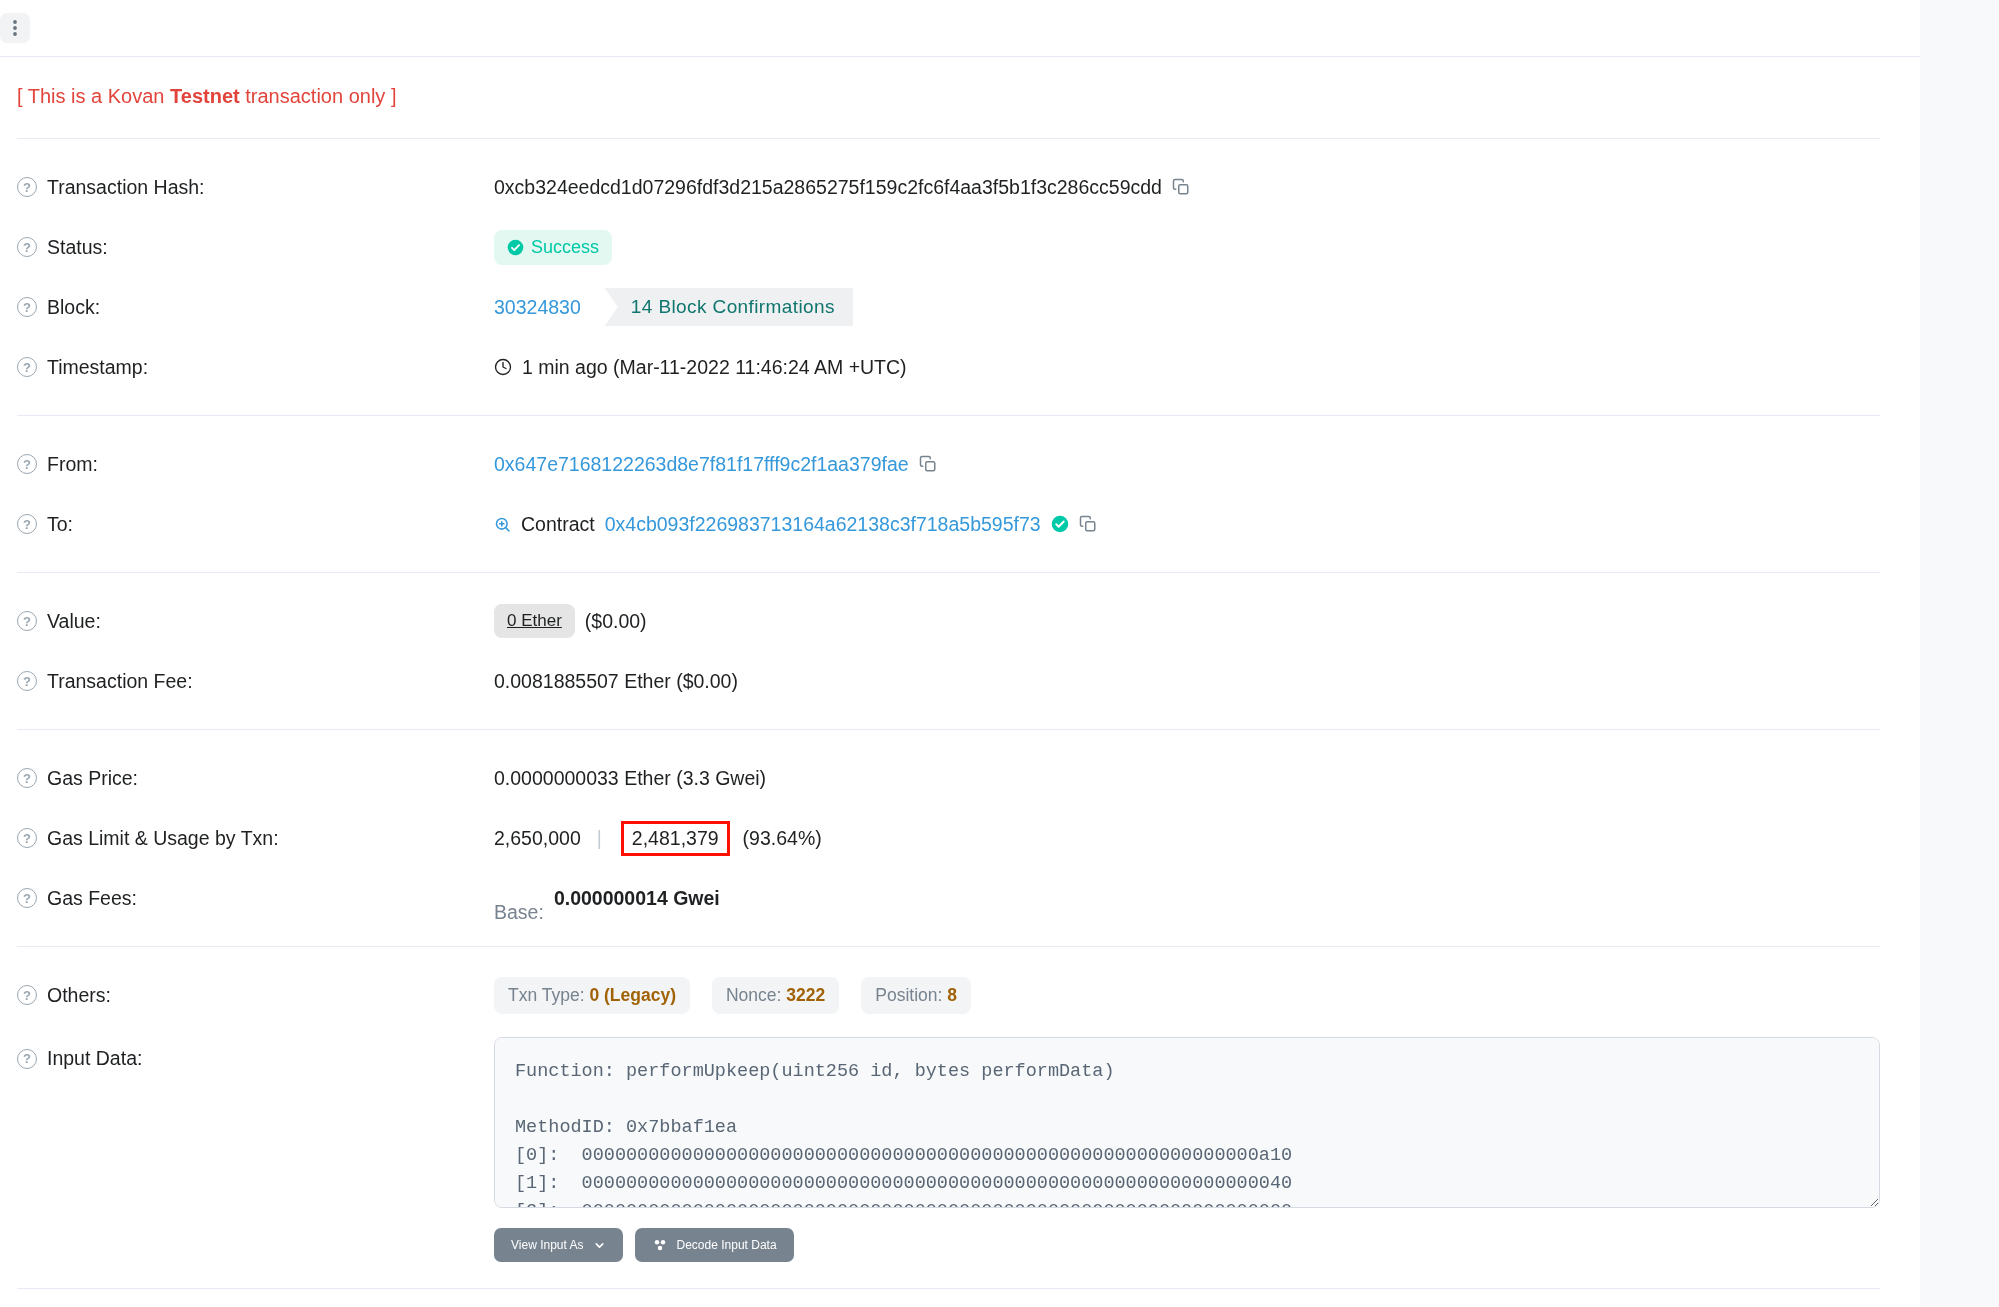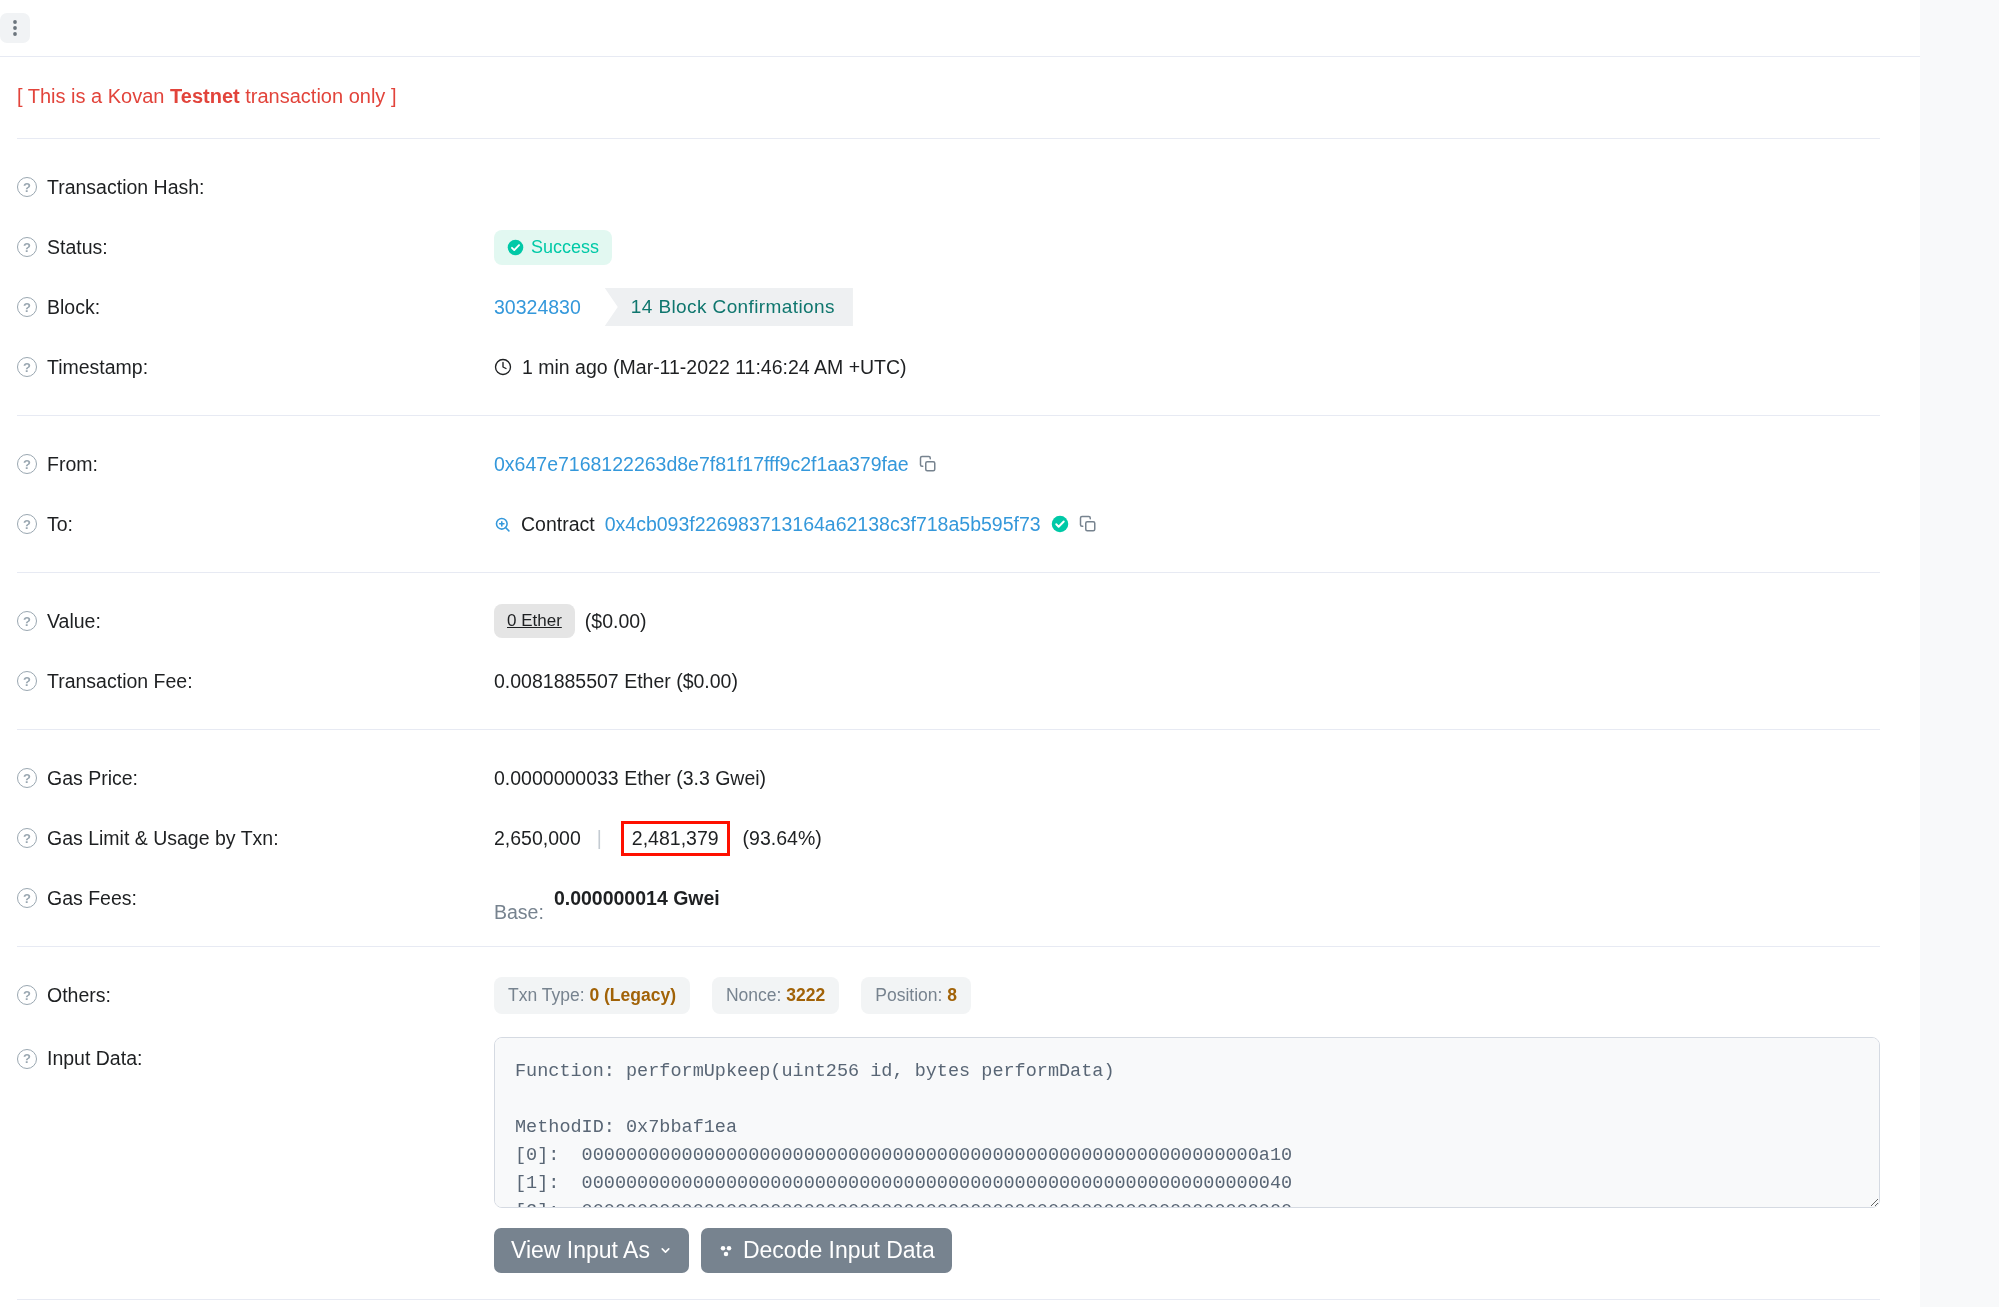--- a/index.html
+++ b/index.html
@@ -54,21 +54,21 @@
   .semibold { font-weight:700; }
   .highlight-red { border:3px solid #fe1000; padding:3px 8px; margin:0 3px; display:inline-block; }
 
   .input-wrap { flex:1; }
   .input-area { width:100%; height:171px; resize:vertical; background:#f8f9fa;
                 border:1px solid #d5dae2; border-radius:8px; padding:20px 20px;
                 font-family:"Liberation Mono","DejaVu Sans Mono",monospace;
                 font-size:18.5px; line-height:28px; color:#596675; white-space:pre; overflow:auto; }
   .btn-row { display:flex; gap:12px; margin-top:16px; }
   .btn { display:inline-flex; align-items:center; gap:9px; background:#77838f; color:#fff;
-         border:none; border-radius:7px; font-size:23px; padding:9px 17px; cursor:pointer;
+         border:none; border-radius:7px; font-size:12px; padding:9px 17px; cursor:pointer;
          font-family:inherit; }
 
   svg { display:block; }
 </style>
 </head>
 <body>
 
 <div class="page">
   <div class="card">
 
@@ -90,20 +90,31 @@
 
       <div class="section">
         <p class="notice"><span>[ This is a Kovan </span><b>Testnet</b><span> transaction only ]</span></p>
       </div>
 
       <div class="section">
         <div class="row">
           <div class="row-label">
             <span class="qmark">?</span>
             <span>Transaction Hash:</span>
+          </div>
+          <div class="row-value">
+            <span>0xcb324eedcd1d07296fdf3d215a2865275f159c2fc6f4aa3f5b1f3c286cc59cdd</span>
+            <button class="icon-btn">
+              <span>
+                <svg width="18" height="18" viewBox="0 0 24 24" fill="none" stroke="#77838f" stroke-width="2" stroke-linecap="round" stroke-linejoin="round">
+                    <rect x="9" y="9" width="12" height="12" rx="2"></rect>
+                    <path d="M5 15H4a2 2 0 0 1-2-2V4a2 2 0 0 1 2-2h9a2 2 0 0 1 2 2v1"></path>
+                  </svg>
+              </span>
+            </button>
           </div>
         </div>
 
         <div class="row">
           <div class="row-label">
             <span class="qmark">?</span>
             <span>Status:</span>
           </div>
           <div class="row-value">
             <span class="badge-success">

